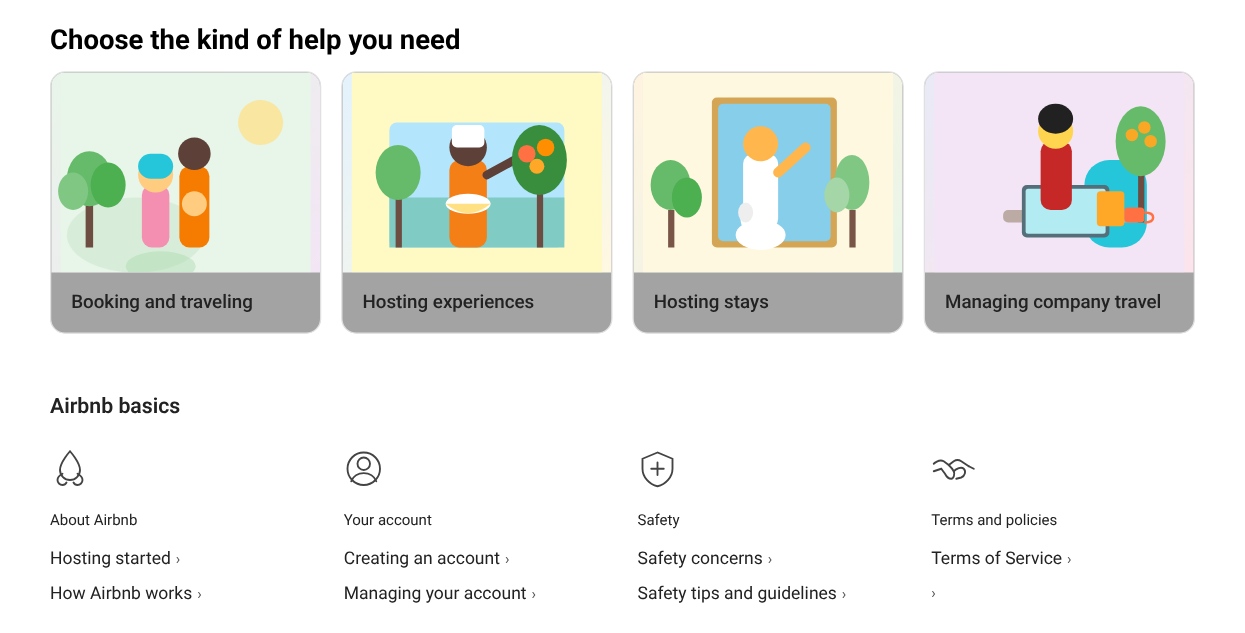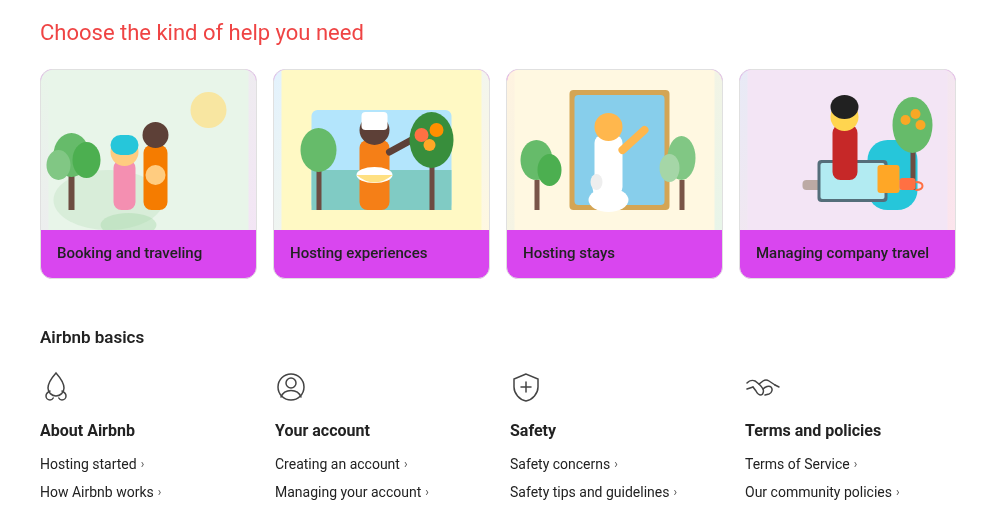--- a/index.html
+++ b/index.html
@@ -5,39 +5,39 @@
     * { box-sizing: border-box; margin: 0; padding: 0; }
     body {
       font-family: -apple-system, BlinkMacSystemFont, 'Segoe UI', Roboto, sans-serif;
       background: #fff;
       color: #222;
       padding: 20px 40px;
     }
 
     .page-title {
       font-size: 22px;
-      font-weight: 400;
-      margin-bottom: 24px;
-      color: #ef4444;
+      font-weight: 700;
+      margin-bottom: 12px;
+      color: #000000;
     }
 
     .cards-grid {
       display: grid;
       grid-template-columns: repeat(4, 1fr);
       gap: 16px;
       margin-bottom: 48px;
     }
 
     .card {
       border: 1px solid #e0e0e0;
       border-radius: 12px;
       overflow: hidden;
       cursor: pointer;
       transition: box-shadow 0.2s;
-      background: #d946ef;
+      background: #a3a3a3;
     }
 
     .card-image {
       width: 100%;
       height: 160px;
       background: #f5f5f5;
       display: flex;
       align-items: center;
       justify-content: center;
       overflow: hidden;
@@ -74,22 +74,22 @@
       flex-direction: column;
       gap: 4px;
     }
 
     .basics-icon {
       margin-bottom: 10px;
       color: #444;
     }
 
     .basics-col-title {
-      font-size: 16px;
-      font-weight: 700;
+      font-size: 12px;
+      font-weight: 400;
       color: #222;
       margin-bottom: 8px;
     }
 
     .basics-link {
       display: flex;
       align-items: center;
       gap: 4px;
       font-size: 14px;
       color: #222;
@@ -320,19 +320,18 @@
         <path d="M2 18L8 16" stroke="#444" stroke-width="1.5" stroke-linecap="round"></path>
         <path d="M30 14L34 16" stroke="#444" stroke-width="1.5" stroke-linecap="round"></path>
       </svg>
     </div>
     <div class="basics-col-title">Terms and policies</div>
     <a class="basics-link">
       <span>Terms of Service</span>
       <span class="chevron">›</span>
     </a>
     <a class="basics-link">
-      <span>Our community policies</span>
       <span class="chevron">›</span>
     </a>
 
   </div>
 
 </div>
 
 </body></html>

